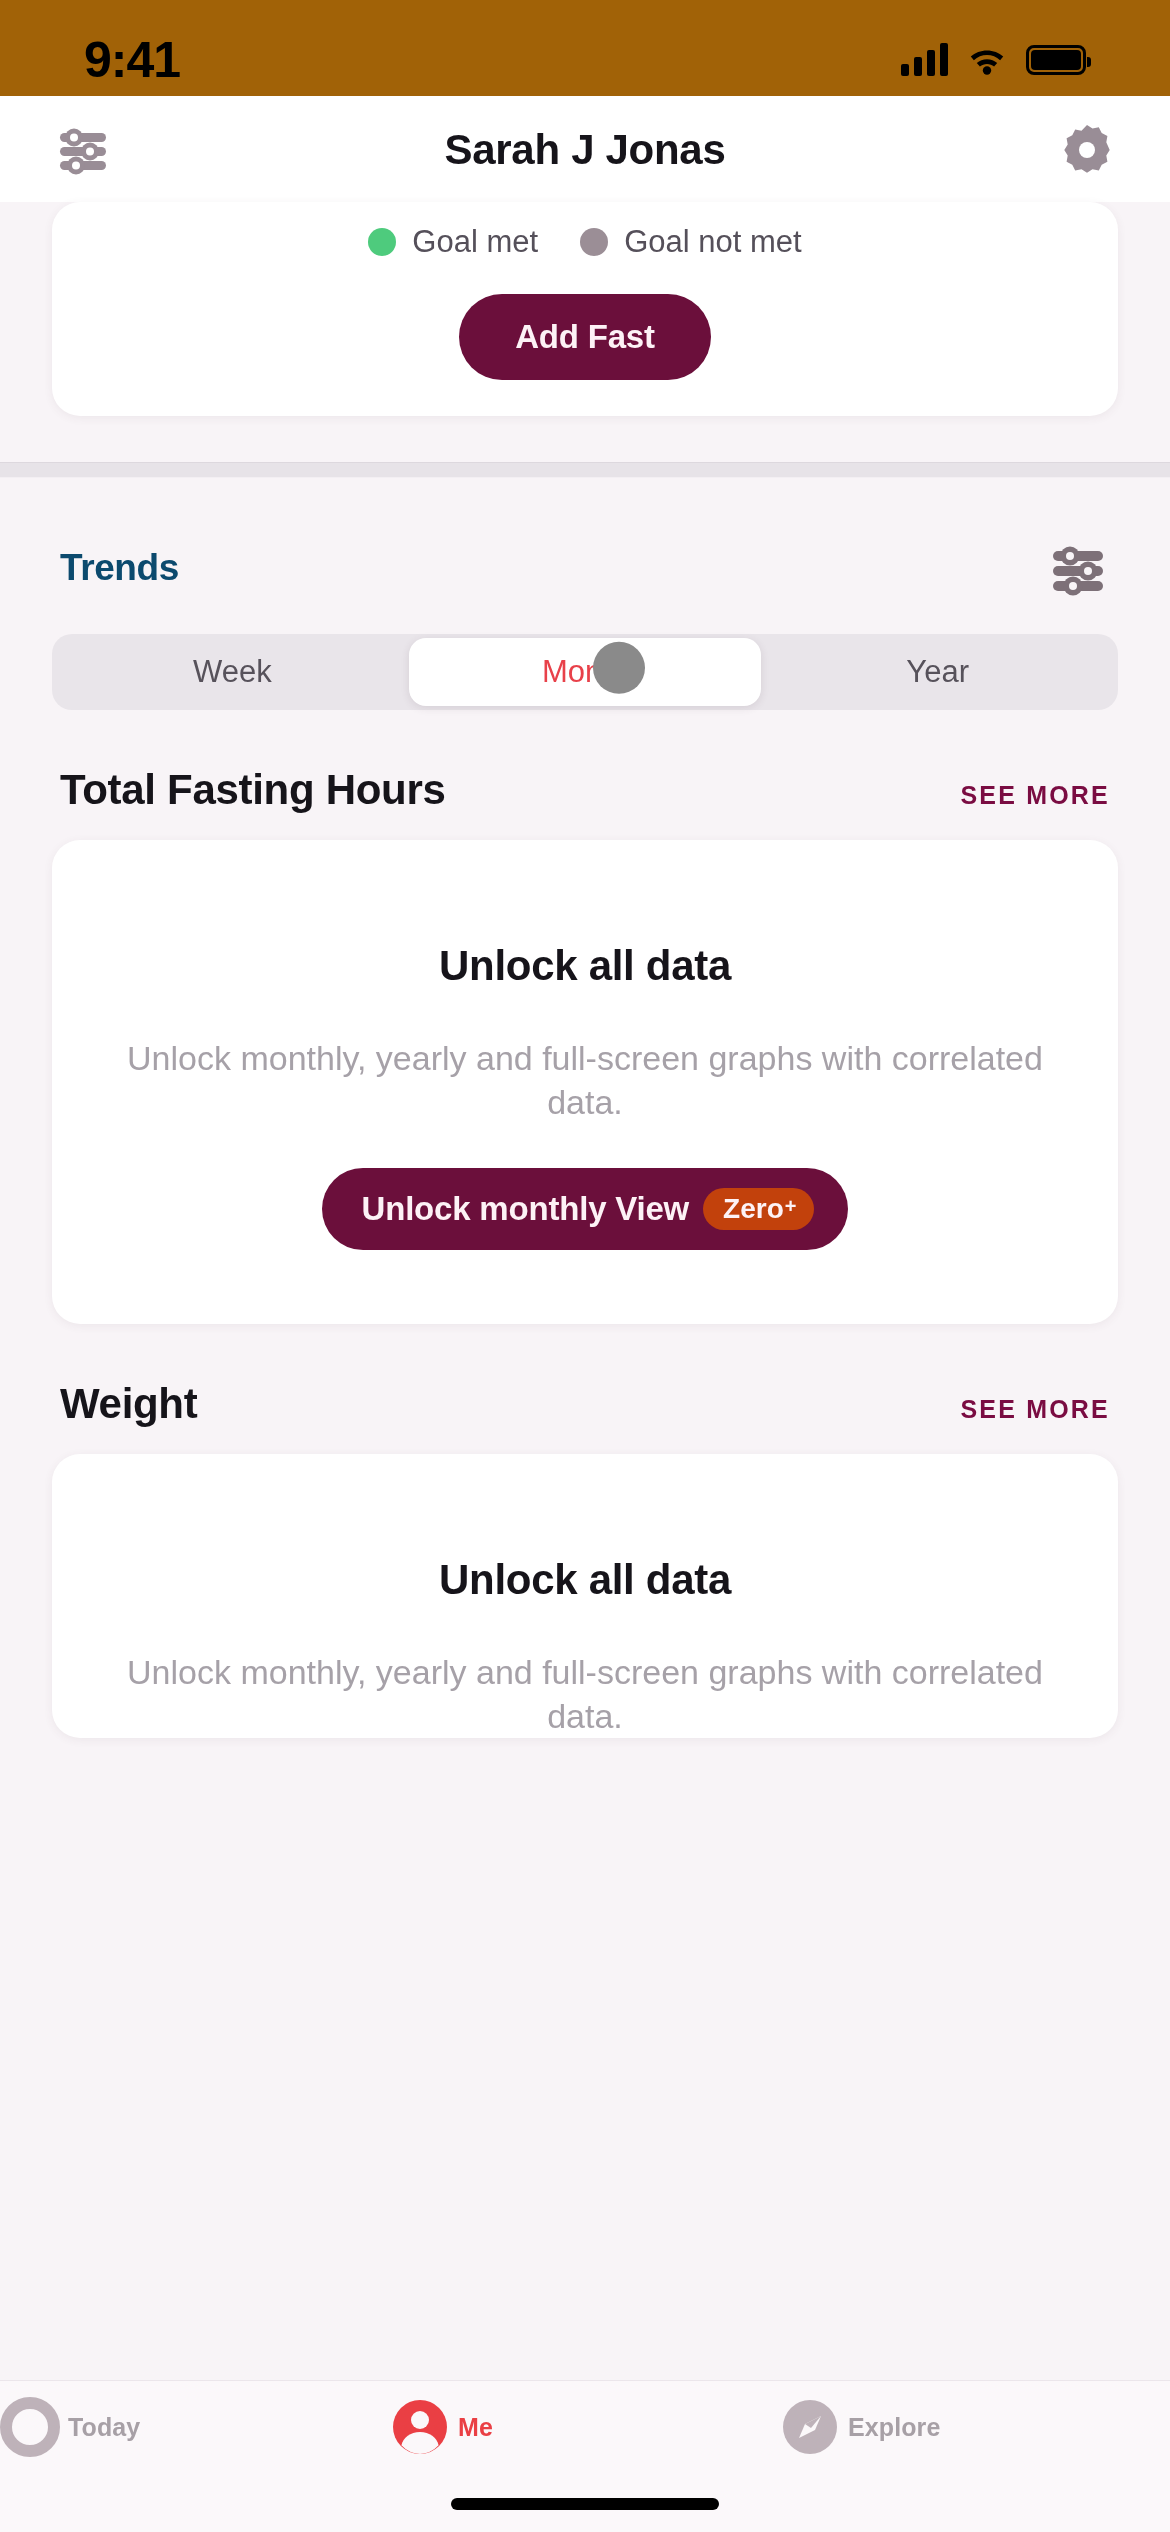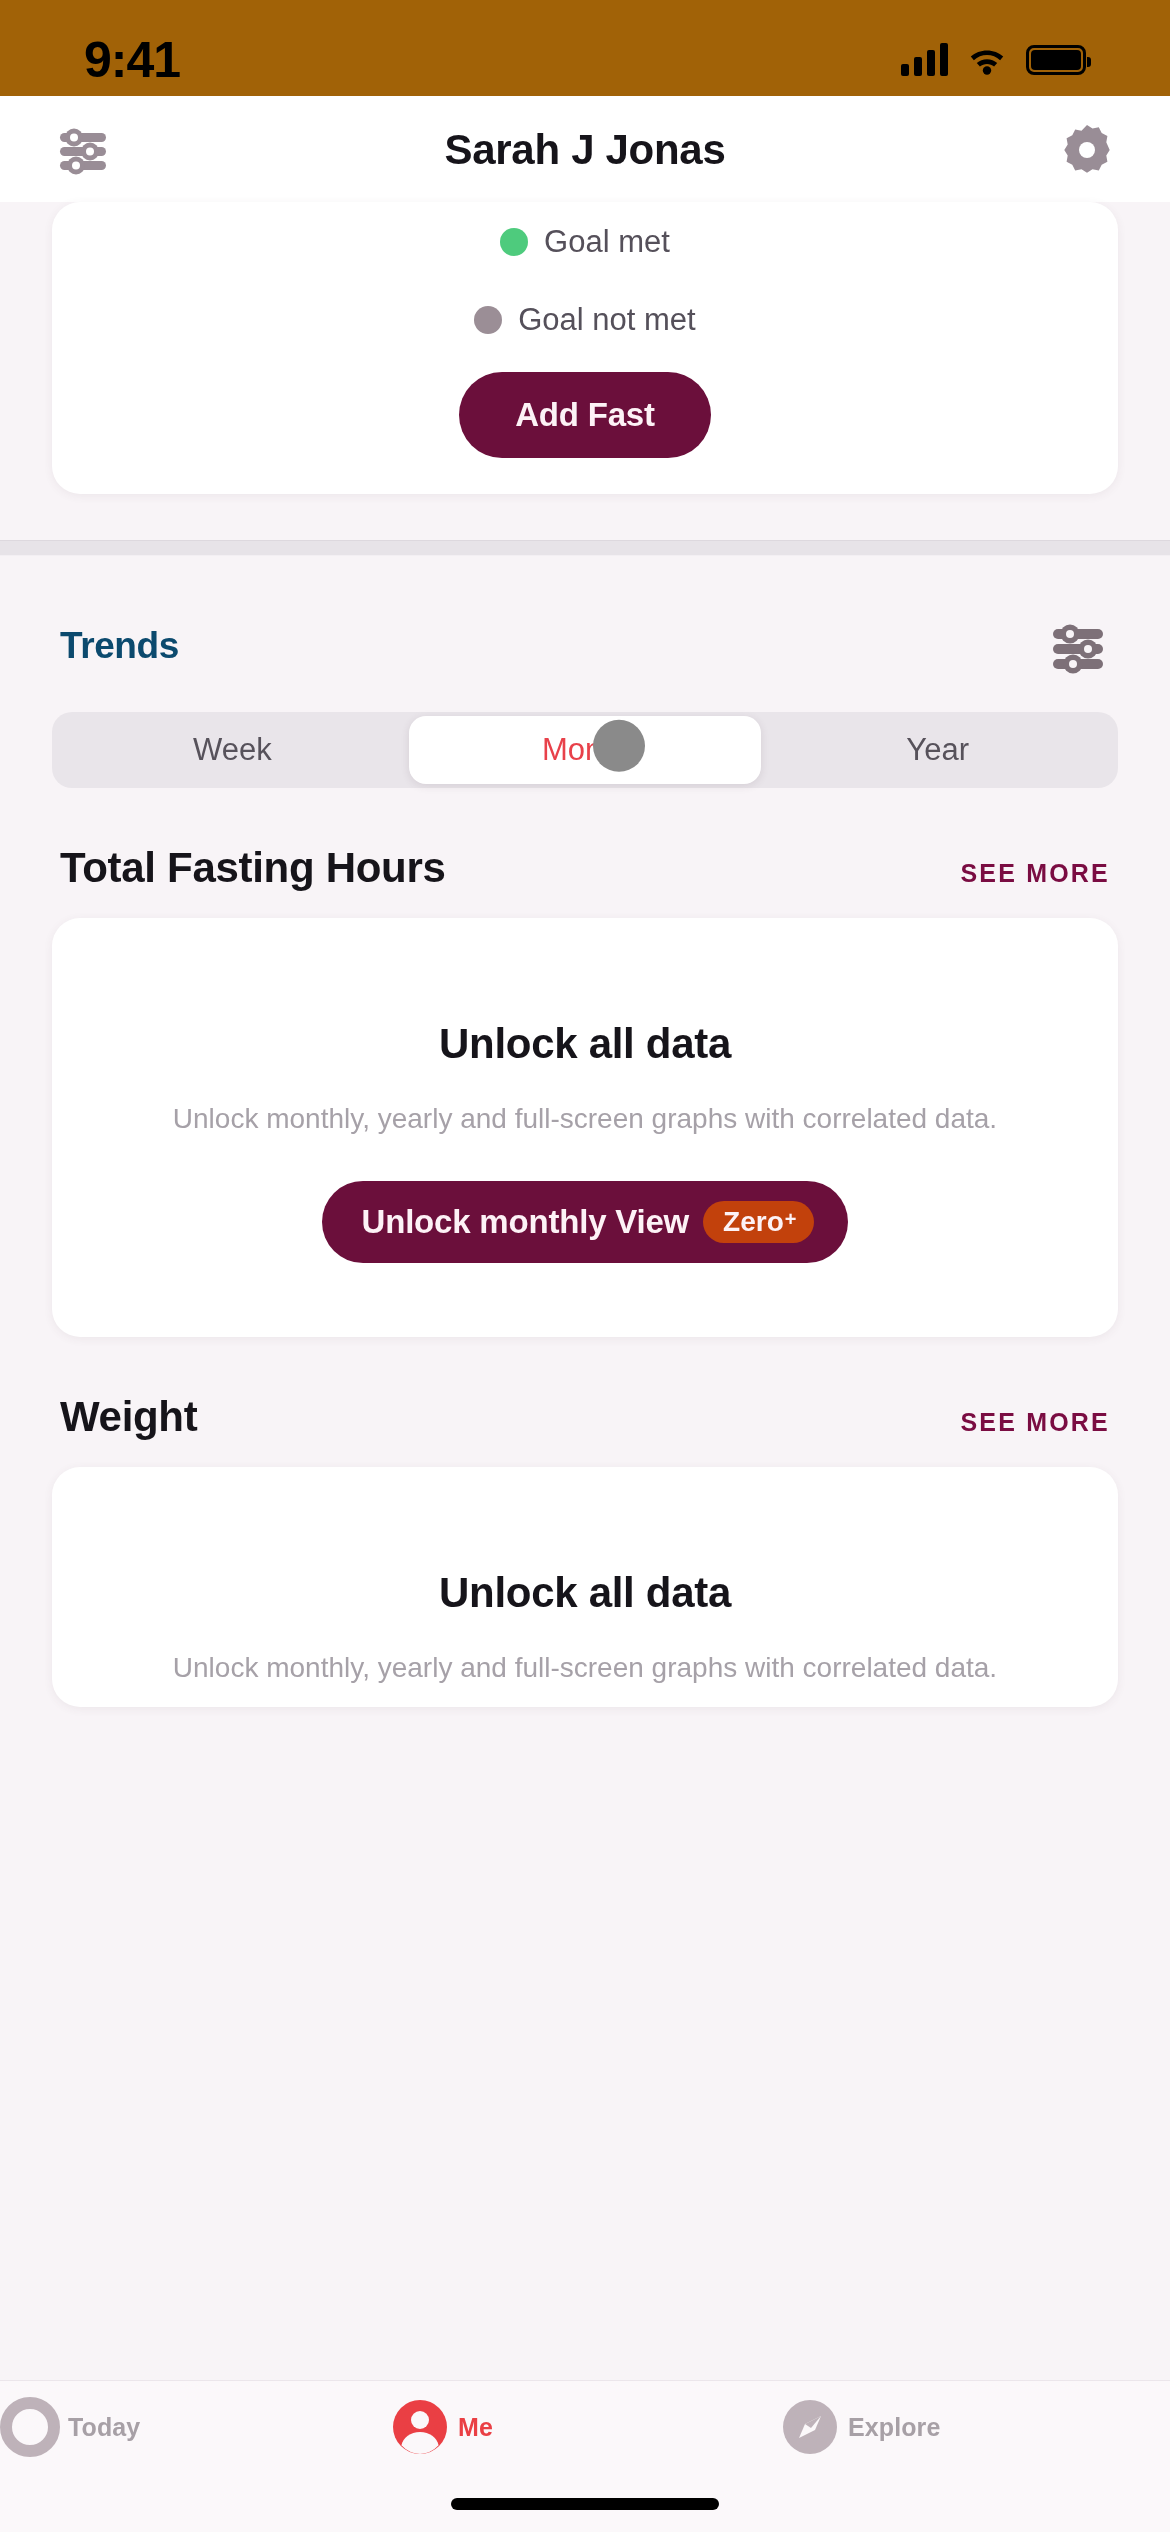--- a/index.html
+++ b/index.html
@@ -132,21 +132,20 @@
     box-shadow: 0 2px 10px rgba(80,60,75,0.07);
     padding: 0 0 36px 0;
     margin-top: -2px;
   }
   .legend-row {
     display: flex;
     align-items: center;
     justify-content: center;
     gap: 42px;
     padding: 22px 0 0 0;
-    flex-direction: column;
   }
   .legend-item {
     display: flex;
     align-items: center;
     gap: 16px;
   }
   .legend-dot {
     width: 28px;
     height: 28px;
     border-radius: 50%;
@@ -274,24 +273,24 @@
     min-height: 240px;
   }
   .unlock-title {
     font-size: 42px;
     font-weight: bold;
     color: #16141a;
     margin-top: 32px;
     letter-spacing: -0.3px;
   }
   .unlock-desc {
-    font-size: 28px;
+    font-size: 34px;
     line-height: 1.28;
     color: #a6a1a8;
-    margin-top: 33px;
+    margin-top: 47px;
     padding: 0 18px;
   }
   .unlock-btn-row {
     display: flex;
     justify-content: center;
     margin-top: 44px;
   }
   .btn-unlock {
     background: #6b0f3b;
     border: none;

